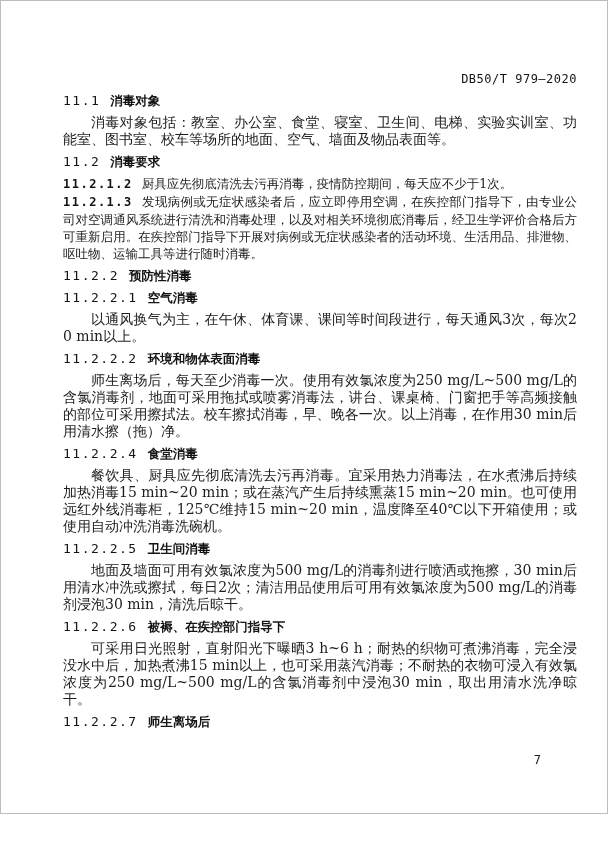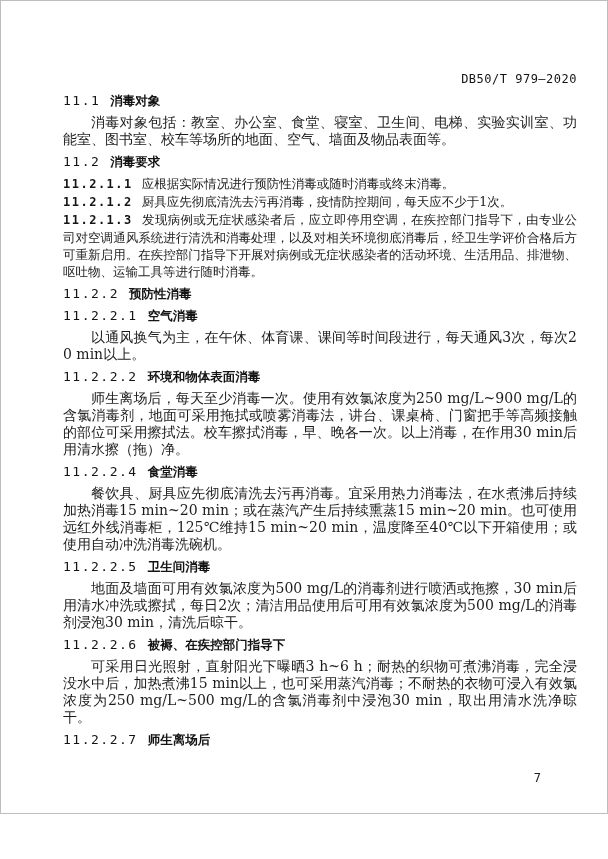--- a/index.html
+++ b/index.html
@@ -87,23 +87,20 @@
     <span class="sec-num">11.1</span><span class="sec-title">消毒对象</span>
   </h2>
 
   <p class="para">消毒对象包括：教室、办公室、食堂、寝室、卫生间、电梯、实验实训室、功能室、图书室、校车等场所的地面、空气、墙面及物品表面等。</p>
 
   <h2 class="sec-heading">
     <span class="sec-num">11.2</span><span class="sec-title">消毒要求</span>
   </h2>
 
 
-  <p class="clause">
-    <span class="clause-num">11.2.1.1</span><span class="clause-text">应根据实际情况进行预防性消毒或随时消毒或终末消毒。</span>
-  </p>
 
   <p class="clause">
     <span class="clause-num">11.2.1.2</span><span class="clause-text">厨具应先彻底清洗去污再消毒，疫情防控期间，每天应不少于1次。</span>
   </p>
 
   <p class="clause">
     <span class="clause-num">11.2.1.3</span><span class="clause-text">发现病例或无症状感染者后，应立即停用空调，在疾控部门指导下，由专业公司对空调通风系统进行清洗和消毒处理，以及对相关环境彻底消毒后，经卫生学评价合格后方可重新启用。在疾控部门指导下开展对病例或无症状感染者的活动环境、生活用品、排泄物、呕吐物、运输工具等进行随时消毒。</span>
   </p>
 
   <h2 class="sec-heading">
@@ -113,21 +110,21 @@
   <h2 class="sec-heading">
     <span class="sec-num">11.2.2.1</span><span class="sec-title">空气消毒</span>
   </h2>
 
   <p class="para">以通风换气为主，在午休、体育课、课间等时间段进行，每天通风3次，每次20 min以上。</p>
 
   <h2 class="sec-heading">
     <span class="sec-num">11.2.2.2</span><span class="sec-title">环境和物体表面消毒</span>
   </h2>
 
-  <p class="para">师生离场后，每天至少消毒一次。使用有效氯浓度为250 mg/L~900 mg/L的含氯消毒剂，地面可采用拖拭或喷雾消毒法，讲台、课桌椅、门窗把手等高频接触的部位可采用擦拭法。校车擦拭消毒，早、晚各一次。以上消毒，在作用30 min后用清水擦（拖）净。</p>
+  <p class="para">师生离场后，每天至少消毒一次。使用有效氯浓度为250 mg/L~500 mg/L的含氯消毒剂，地面可采用拖拭或喷雾消毒法，讲台、课桌椅、门窗把手等高频接触的部位可采用擦拭法。校车擦拭消毒，早、晚各一次。以上消毒，在作用30 min后用清水擦（拖）净。</p>
 
 
 
   <h2 class="sec-heading">
     <span class="sec-num">11.2.2.4</span><span class="sec-title">食堂消毒</span>
   </h2>
 
   <p class="para">餐饮具、厨具应先彻底清洗去污再消毒。宜采用热力消毒法，在水煮沸后持续加热消毒15 min~20 min；或在蒸汽产生后持续熏蒸15 min~20 min。也可使用远红外线消毒柜，125℃维持15 min~20 min，温度降至40℃以下开箱使用；或使用自动冲洗消毒洗碗机。</p>
 
   <h2 class="sec-heading">

